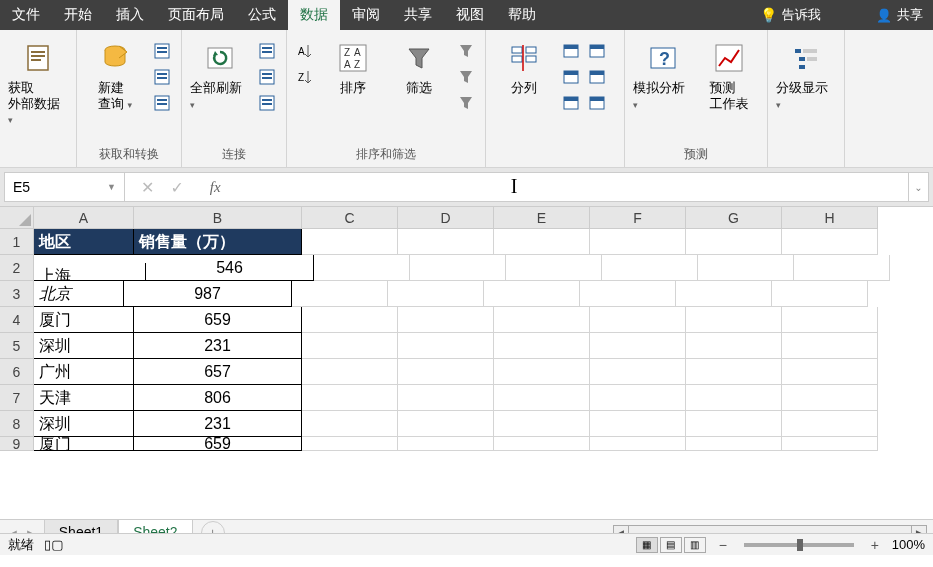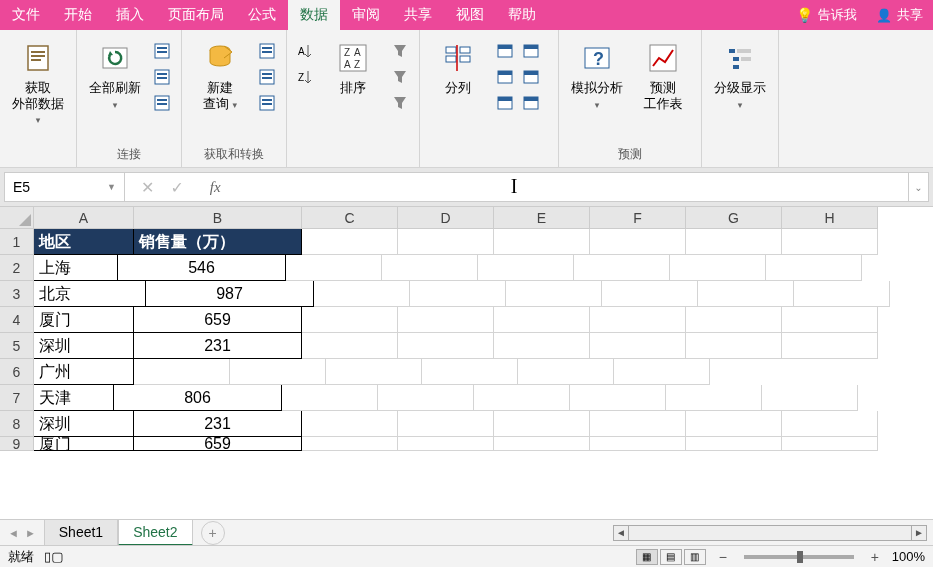--- a/index.html
+++ b/index.html
@@ -1,33 +1,33 @@
 <!DOCTYPE html>
 <html><head>
 <meta charset="utf-8">
 <style>
 * { box-sizing: border-box; margin: 0; padding: 0; }
 body { font-family: "Microsoft YaHei", Arial, sans-serif; font-size: 13px; background: #fff; width: 933px; height: 567px; overflow: hidden; position: relative; }
 
 
-.menubar { background: #ec4899; color: #fff; height: 30px; display: flex; align-items: flex-start; }
+.menubar { background: #404040; color: #fff; height: 30px; display: flex; align-items: flex-start; gap: 36px; }
 .menubar .item { padding: 6px 12px; cursor: pointer; font-size: 14px; display: flex; align-items: center; }
 .menubar .item.active { background: #f3f3f3; color: #217346; }
 .menubar .spacer { flex: 1; }
 .menubar .light { display: flex; align-items: center; gap: 4px; padding: 6px 10px; }
 .bulb { font-size: 14px; }
 
 
 .ribbon { background: #f3f3f3; border-bottom: 1px solid #d4d4d4; height: 138px; display: flex; }
 .group { border-right: 1px solid #d4d4d4; padding: 4px 8px 2px; display: flex; flex-direction: column; align-items: center; }
 .group-items { flex: 1; display: flex; align-items: flex-start; gap: 6px; }
 .group-label { font-size: 12px; color: #555; padding: 2px 0; text-align: center; width: 100%; }
 .big-btn { display: flex; flex-direction: column; align-items: center; justify-content: flex-start; width: 60px; padding-top: 6px; gap: 4px; cursor: pointer; }
 .big-btn .ico { width: 36px; height: 36px; display: flex; align-items: center; justify-content: center; }
-.big-btn .lbl { font-size: 13px; text-align: center; line-height: 1.2; }
+.big-btn .lbl { font-size: 13px; line-height: 1.2; }
 .drop { font-size: 9px; color: #666; }
 .stack { display: flex; flex-direction: column; gap: 4px; padding-top: 6px; }
 .small-ico { width: 22px; height: 22px; display: flex; align-items: center; justify-content: center; cursor: pointer; }
 
 
 .fbar-wrap { background: #e6e6e6; padding: 4px; border-bottom: 1px solid #ccc; }
 .fbar { background: #fff; border: 1px solid #ccc; height: 30px; display: flex; align-items: center; }
 .namebox { width: 120px; padding: 4px 8px; border-right: 1px solid #ccc; height: 100%; display: flex; align-items: center; font-size: 14px; }
 .namebox .dd { margin-left: auto; color: #888; font-size: 9px; }
 .fbar-icons { display: flex; align-items: center; gap: 16px; padding: 0 16px; color: #bbb; font-size: 16px; }
@@ -58,21 +58,21 @@
 .tabnav span { cursor: pointer; }
 .tab { padding: 4px 14px; border: 1px solid #ccc; border-top: none; background: #e6e6e6; font-size: 14px; cursor: pointer; }
 .tab.active { background: #fff; border-bottom: 2px solid #217346; color: #217346; }
 .addtab { width: 24px; height: 24px; margin-left: 8px; border: 1px solid #ccc; border-radius: 50%; display: flex; align-items: center; justify-content: center; color: #888; cursor: pointer; font-size: 14px; }
 .hflex { flex: 1; }
 .hscroll { width: 320px; display: flex; align-items: center; padding-right: 6px; }
 .hscroll .arrow { width: 16px; height: 16px; border: 1px solid #aaa; background: #eee; display: flex; align-items: center; justify-content: center; font-size: 10px; color: #555; }
 .hscroll .track { flex: 1; height: 16px; background: #eee; border-top: 1px solid #aaa; border-bottom: 1px solid #aaa; }
 
 
-.status { position: absolute; left: 0; right: 0; bottom: 0; height: 22px; background: #f3f3f3; border-top: 1px solid #ccc; display: flex; align-items: center; font-size: 13px; padding: 0 8px; gap: 10px; }
+.status { position: absolute; left: 0; right: 0; bottom: 12px; height: 22px; background: #f3f3f3; border-top: 1px solid #ccc; display: flex; align-items: center; font-size: 13px; padding: 0 8px; gap: 10px; }
 .status .sflex { flex: 1; }
 .viewbtns { display: flex; gap: 2px; }
 .viewbtn { width: 22px; height: 16px; border: 1px solid #aaa; display: flex; align-items: center; justify-content: center; font-size: 10px; cursor: pointer; }
 .viewbtn.active { background: #ddd; }
 .zoomslider { width: 110px; height: 4px; background: #aaa; position: relative; margin: 0 4px; }
 .zoomslider .thumb { position: absolute; left: 53px; top: -4px; width: 6px; height: 12px; background: #666; }
 .zm { cursor: pointer; font-size: 14px; color: #555; width: 14px; text-align: center; }
 </style>
 </head>
 <body>
@@ -116,20 +116,58 @@
           <div class="lbl">获取<br>外部数据 <span class="drop">▾</span></div>
         </div>
       </div>
       <div class="group-label"></div>
     </div>
     <div class="group">
       <div class="group-items">
         <div class="big-btn">
           <div class="ico">
             <svg width="32" height="32">
+              <ellipse cx="16" cy="8" rx="10" ry="4" fill="#f4b942" stroke="#c79018"></ellipse>
+              <path d="M6 8 v12 a10 4 0 0 0 20 0 V8" fill="#f4b942" stroke="#c79018"></path>
+              <path d="M20 4 l8 6 -8 6" fill="#f4b942" stroke="#c79018"></path>
+            </svg>
+          </div>
+          <div class="lbl">新建<br>查询 <span class="drop">▾</span></div>
+        </div>
+        <div class="stack">
+          <div class="small-ico">
+            <svg width="18" height="18">
+              <rect x="2" y="2" width="14" height="14" fill="#fff" stroke="#2a6099"></rect>
+              <rect x="4" y="5" width="10" height="2" fill="#2a6099"></rect>
+              <rect x="4" y="9" width="10" height="2" fill="#2a6099"></rect>
+            </svg>
+          </div>
+          <div class="small-ico">
+            <svg width="18" height="18">
+              <rect x="2" y="2" width="14" height="14" fill="#fff" stroke="#2a6099"></rect>
+              <rect x="4" y="5" width="10" height="2" fill="#2a6099"></rect>
+              <rect x="4" y="9" width="10" height="2" fill="#2a6099"></rect>
+            </svg>
+          </div>
+          <div class="small-ico">
+            <svg width="18" height="18">
+              <rect x="2" y="2" width="14" height="14" fill="#fff" stroke="#2a6099"></rect>
+              <rect x="4" y="5" width="10" height="2" fill="#2a6099"></rect>
+              <rect x="4" y="9" width="10" height="2" fill="#2a6099"></rect>
+            </svg>
+          </div>
+        </div>
+      </div>
+      <div class="group-label">获取和转换</div>
+    </div>
+    <div class="group">
+      <div class="group-items">
+        <div class="big-btn">
+          <div class="ico">
+            <svg width="32" height="32">
               <rect x="4" y="6" width="24" height="20" fill="#fff" stroke="#888"></rect>
               <path d="M16 10 a6 6 0 1 1 -5 3" fill="none" stroke="#217346" stroke-width="2.5"></path>
               <path d="M11 9 l-2 5 5-1" fill="#217346"></path>
             </svg>
           </div>
           <div class="lbl">全部刷新 <span class="drop">▾</span></div>
         </div>
         <div class="stack">
           <div class="small-ico">
             <svg width="18" height="18">
@@ -148,58 +186,20 @@
           <div class="small-ico">
             <svg width="18" height="18">
               <rect x="2" y="2" width="14" height="14" fill="#fff" stroke="#2a6099"></rect>
               <rect x="4" y="5" width="10" height="2" fill="#2a6099"></rect>
               <rect x="4" y="9" width="10" height="2" fill="#2a6099"></rect>
             </svg>
           </div>
         </div>
       </div>
       <div class="group-label">连接</div>
-    </div>
-    <div class="group">
-      <div class="group-items">
-        <div class="big-btn">
-          <div class="ico">
-            <svg width="32" height="32">
-              <ellipse cx="16" cy="8" rx="10" ry="4" fill="#f4b942" stroke="#c79018"></ellipse>
-              <path d="M6 8 v12 a10 4 0 0 0 20 0 V8" fill="#f4b942" stroke="#c79018"></path>
-              <path d="M20 4 l8 6 -8 6" fill="#f4b942" stroke="#c79018"></path>
-            </svg>
-          </div>
-          <div class="lbl">新建<br>查询 <span class="drop">▾</span></div>
-        </div>
-        <div class="stack">
-          <div class="small-ico">
-            <svg width="18" height="18">
-              <rect x="2" y="2" width="14" height="14" fill="#fff" stroke="#2a6099"></rect>
-              <rect x="4" y="5" width="10" height="2" fill="#2a6099"></rect>
-              <rect x="4" y="9" width="10" height="2" fill="#2a6099"></rect>
-            </svg>
-          </div>
-          <div class="small-ico">
-            <svg width="18" height="18">
-              <rect x="2" y="2" width="14" height="14" fill="#fff" stroke="#2a6099"></rect>
-              <rect x="4" y="5" width="10" height="2" fill="#2a6099"></rect>
-              <rect x="4" y="9" width="10" height="2" fill="#2a6099"></rect>
-            </svg>
-          </div>
-          <div class="small-ico">
-            <svg width="18" height="18">
-              <rect x="2" y="2" width="14" height="14" fill="#fff" stroke="#2a6099"></rect>
-              <rect x="4" y="5" width="10" height="2" fill="#2a6099"></rect>
-              <rect x="4" y="9" width="10" height="2" fill="#2a6099"></rect>
-            </svg>
-          </div>
-        </div>
-      </div>
-      <div class="group-label">获取和转换</div>
     </div>
     <div class="group">
       <div class="group-items">
         <div class="stack">
           <div class="small-ico">
             <svg width="20" height="16">
               <text x="2" y="12" font-size="10">A</text>
               <path d="M12 2 v12 m-3 -3 l3 3 l3 -3" stroke="#555" fill="none"></path>
             </svg>
           </div>
@@ -215,38 +215,47 @@
             <svg width="30" height="30">
               <rect x="2" y="2" width="26" height="26" fill="#fff" stroke="#888"></rect>
               <text x="6" y="13" font-size="10" fill="#333">Z</text>
               <text x="16" y="13" font-size="10" fill="#333">A</text>
               <text x="6" y="25" font-size="10" fill="#333">A</text>
               <text x="16" y="25" font-size="10" fill="#333">Z</text>
             </svg>
           </div>
           <div class="lbl">排序</div>
         </div>
+        <div class="big-btn">
+          <div class="ico">
+            <svg width="30" height="30">
+              <path d="M5 6 h20 l-7 9 v10 l-6 -3 v-7 z" fill="#888" stroke="#555"></path>
+            </svg>
+          </div>
+          <div class="lbl">筛选</div>
+        </div>
         <div class="stack">
           <div class="small-ico">
             <svg width="18" height="18">
               <path d="M3 3 h12 l-4 6 v6 l-4 -2 v-4 z" fill="#888"></path>
             </svg>
           </div>
           <div class="small-ico">
             <svg width="18" height="18">
               <path d="M3 3 h12 l-4 6 v6 l-4 -2 v-4 z" fill="#888"></path>
             </svg>
           </div>
           <div class="small-ico">
             <svg width="18" height="18">
               <path d="M3 3 h12 l-4 6 v6 l-4 -2 v-4 z" fill="#888"></path>
             </svg>
           </div>
         </div>
       </div>
+      <div class="group-label">排序和筛选</div>
     </div>
     <div class="group">
       <div class="group-items">
         <div class="big-btn">
           <div class="ico">
             <svg width="30" height="30">
               <rect x="3" y="4" width="10" height="6" fill="#fff" stroke="#2a6099"></rect>
               <rect x="17" y="4" width="10" height="6" fill="#fff" stroke="#2a6099"></rect>
               <rect x="3" y="13" width="10" height="6" fill="#fff" stroke="#2a6099"></rect>
               <rect x="17" y="13" width="10" height="6" fill="#fff" stroke="#2a6099"></rect>
@@ -372,32 +381,32 @@
         <div class="cell hdr-cell" style="width: 168px;">销售量（万）</div>
         <div class="cell" style="width: 96px;"></div>
         <div class="cell" style="width: 96px;"></div>
         <div class="cell" style="width: 96px;"></div>
         <div class="cell" style="width: 96px;"></div>
         <div class="cell" style="width: 96px;"></div>
         <div class="cell" style="width: 96px;"></div>
       </div>
       <div class="row">
         <div class="rowhead">2</div>
-        <div class="cell data-cell" style="width: 84px;">上海</div>
+        <div class="cell data-cell" style="width: 112px; margin-top: 8px;">上海</div>
         <div class="cell data-cell num" style="width: 168px;">546</div>
         <div class="cell" style="width: 96px;"></div>
         <div class="cell" style="width: 96px;"></div>
         <div class="cell" style="width: 96px;"></div>
         <div class="cell" style="width: 96px;"></div>
         <div class="cell" style="width: 96px;"></div>
         <div class="cell" style="width: 96px;"></div>
       </div>
       <div class="row">
         <div class="rowhead">3</div>
-        <div class="cell data-cell" style="width: 112px;">北京</div>
+        <div class="cell data-cell" style="width: 90px; font-style: italic;">北京</div>
         <div class="cell data-cell num" style="width: 168px;">987</div>
         <div class="cell" style="width: 96px;"></div>
         <div class="cell" style="width: 96px;"></div>
         <div class="cell" style="width: 96px;"></div>
         <div class="cell" style="width: 96px;"></div>
         <div class="cell" style="width: 96px;"></div>
         <div class="cell" style="width: 96px;"></div>
       </div>
       <div class="row">
         <div class="rowhead">4</div>
@@ -417,30 +426,31 @@
         <div class="cell" style="width: 96px;"></div>
         <div class="cell" style="width: 96px;"></div>
         <div class="cell" style="width: 96px;"></div>
         <div class="cell" style="width: 96px;"></div>
         <div class="cell" style="width: 96px;"></div>
         <div class="cell" style="width: 96px;"></div>
       </div>
       <div class="row">
         <div class="rowhead">6</div>
         <div class="cell data-cell" style="width: 100px;">广州</div>
+        <div class="cell data-cell num" style="width: 168px;">657</div>
         <div class="cell" style="width: 96px;"></div>
         <div class="cell" style="width: 96px;"></div>
         <div class="cell" style="width: 96px;"></div>
         <div class="cell" style="width: 96px;"></div>
         <div class="cell" style="width: 96px;"></div>
         <div class="cell" style="width: 96px;"></div>
       </div>
       <div class="row">
         <div class="rowhead">7</div>
-        <div class="cell data-cell" style="width: 80px;">天津</div>
+        <div class="cell data-cell" style="width: 100px;">天津</div>
         <div class="cell data-cell num" style="width: 168px;">806</div>
         <div class="cell" style="width: 96px;"></div>
         <div class="cell" style="width: 96px;"></div>
         <div class="cell" style="width: 96px;"></div>
         <div class="cell" style="width: 96px;"></div>
         <div class="cell" style="width: 96px;"></div>
         <div class="cell" style="width: 96px;"></div>
       </div>
       <div class="row">
         <div class="rowhead">8</div>

